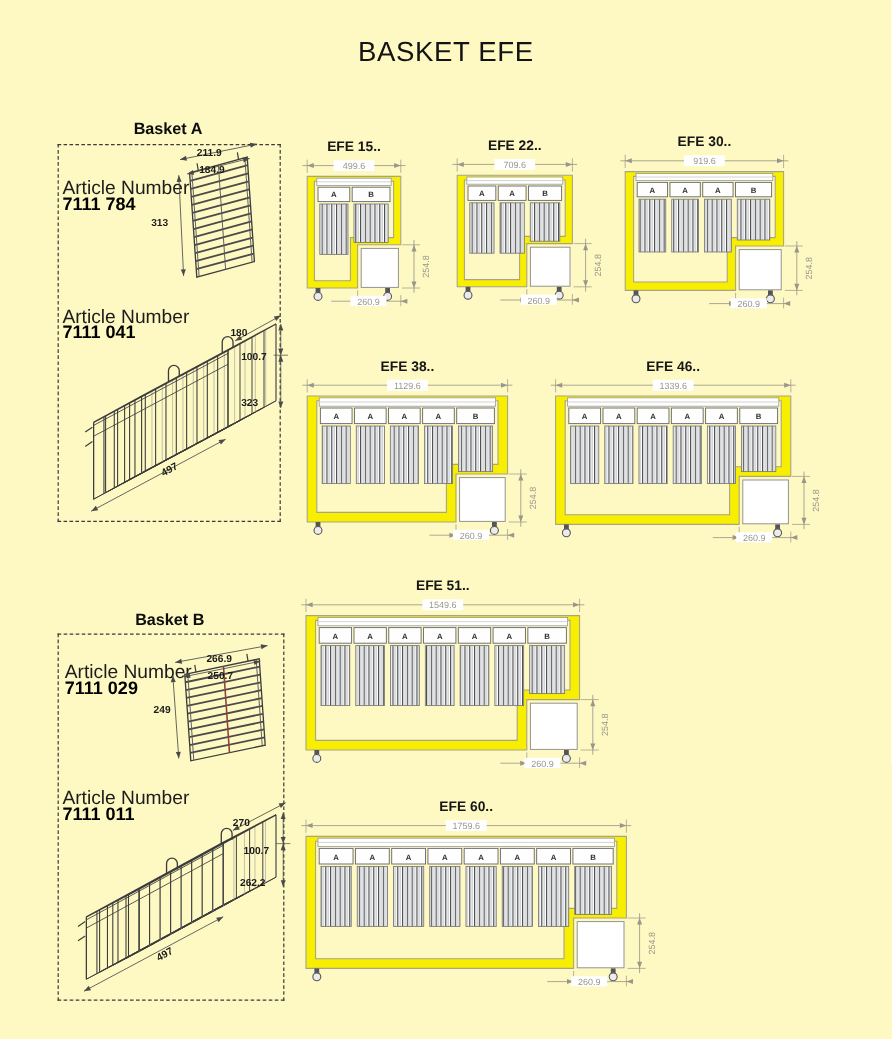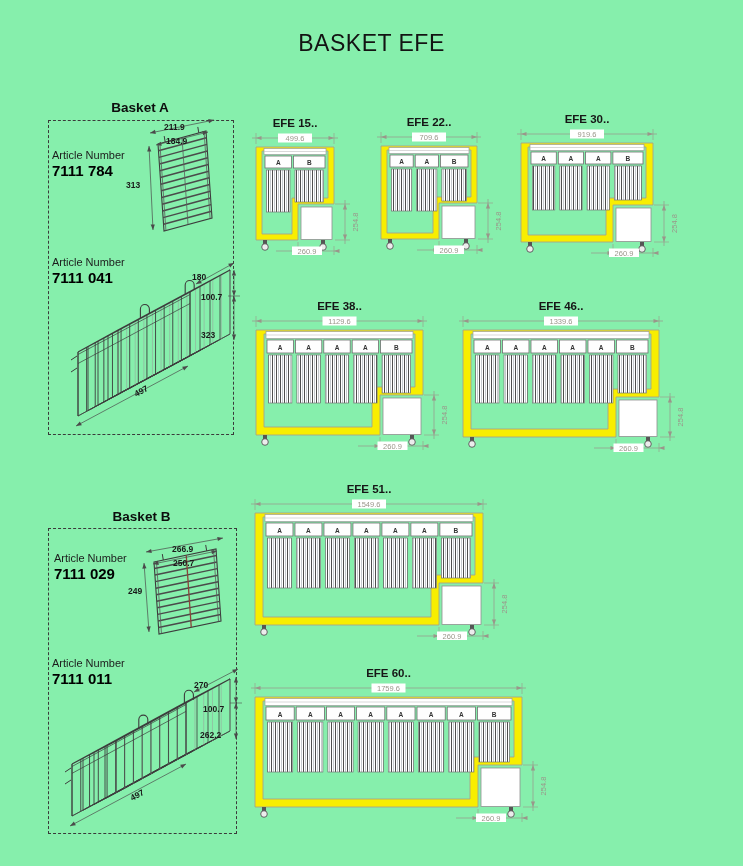--- a/index.html
+++ b/index.html
@@ -1,22 +1,22 @@
 <!DOCTYPE html>
 <html><head>
 <meta charset="utf-8">
 <style>
   html,body{margin:0;padding:0;background:#fff;}
-  .page{position:relative;width:743px;height:866px;background:#86efac;overflow:hidden;
+  .page{position:relative;width:743px;height:866px;background:#fef9c3;overflow:hidden;
         font-family:"Liberation Sans",sans-serif;color:#111;}
   .page-title{position:absolute;left:0;top:30px;width:100%;text-align:center;
         font-size:23px;letter-spacing:.5px;color:#131313;}
   .group-header{position:absolute;text-align:center;font-weight:bold;font-size:13.5px;color:#0d0d0d;}
   .group-box{position:absolute;border:1.4px dashed #3a3a3a;}
-  .art-label{position:absolute;font-size:11px;color:#1c1c1c;white-space:nowrap;}
+  .art-label{position:absolute;font-size:16px;color:#1c1c1c;white-space:nowrap;}
   .art-num{position:absolute;font-size:15px;font-weight:bold;color:#000;white-space:nowrap;}
   .ill{position:absolute;}
   .dimlab{position:absolute;font-size:8.5px;font-weight:bold;color:#1a1a1a;white-space:nowrap;}
   .rot{transform:rotate(-28deg);}
   .efe-unit{position:absolute;}
   .efe-title{position:absolute;top:-30px;left:-20px;right:-20px;text-align:center;
         font-weight:bold;font-size:11.5px;color:#161616;}
   .efe-diagram{position:absolute;left:0;top:0;}
   svg{overflow:visible;}
 </style>

